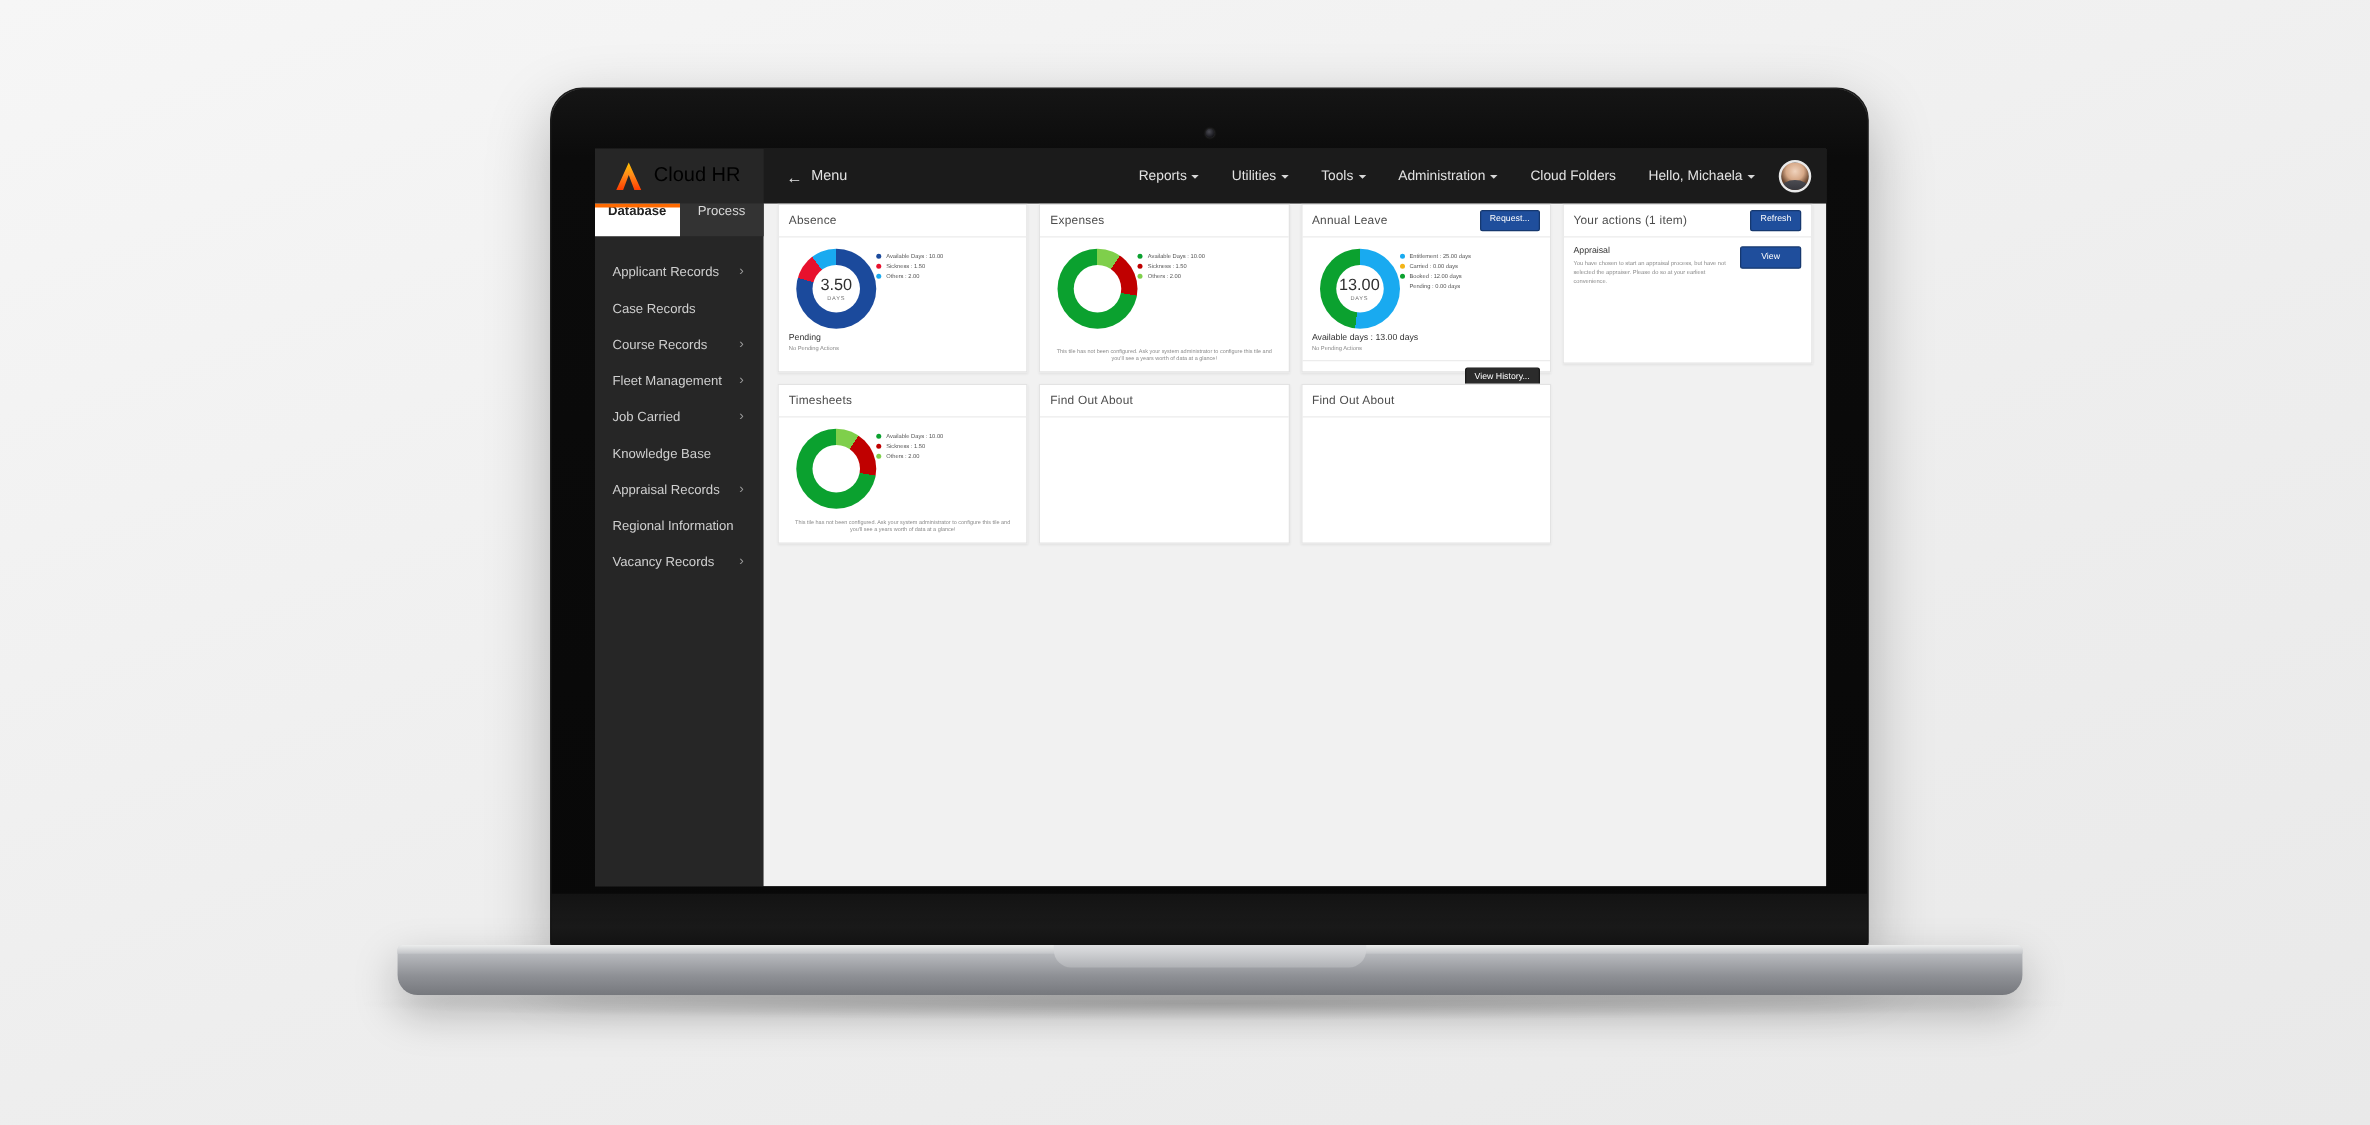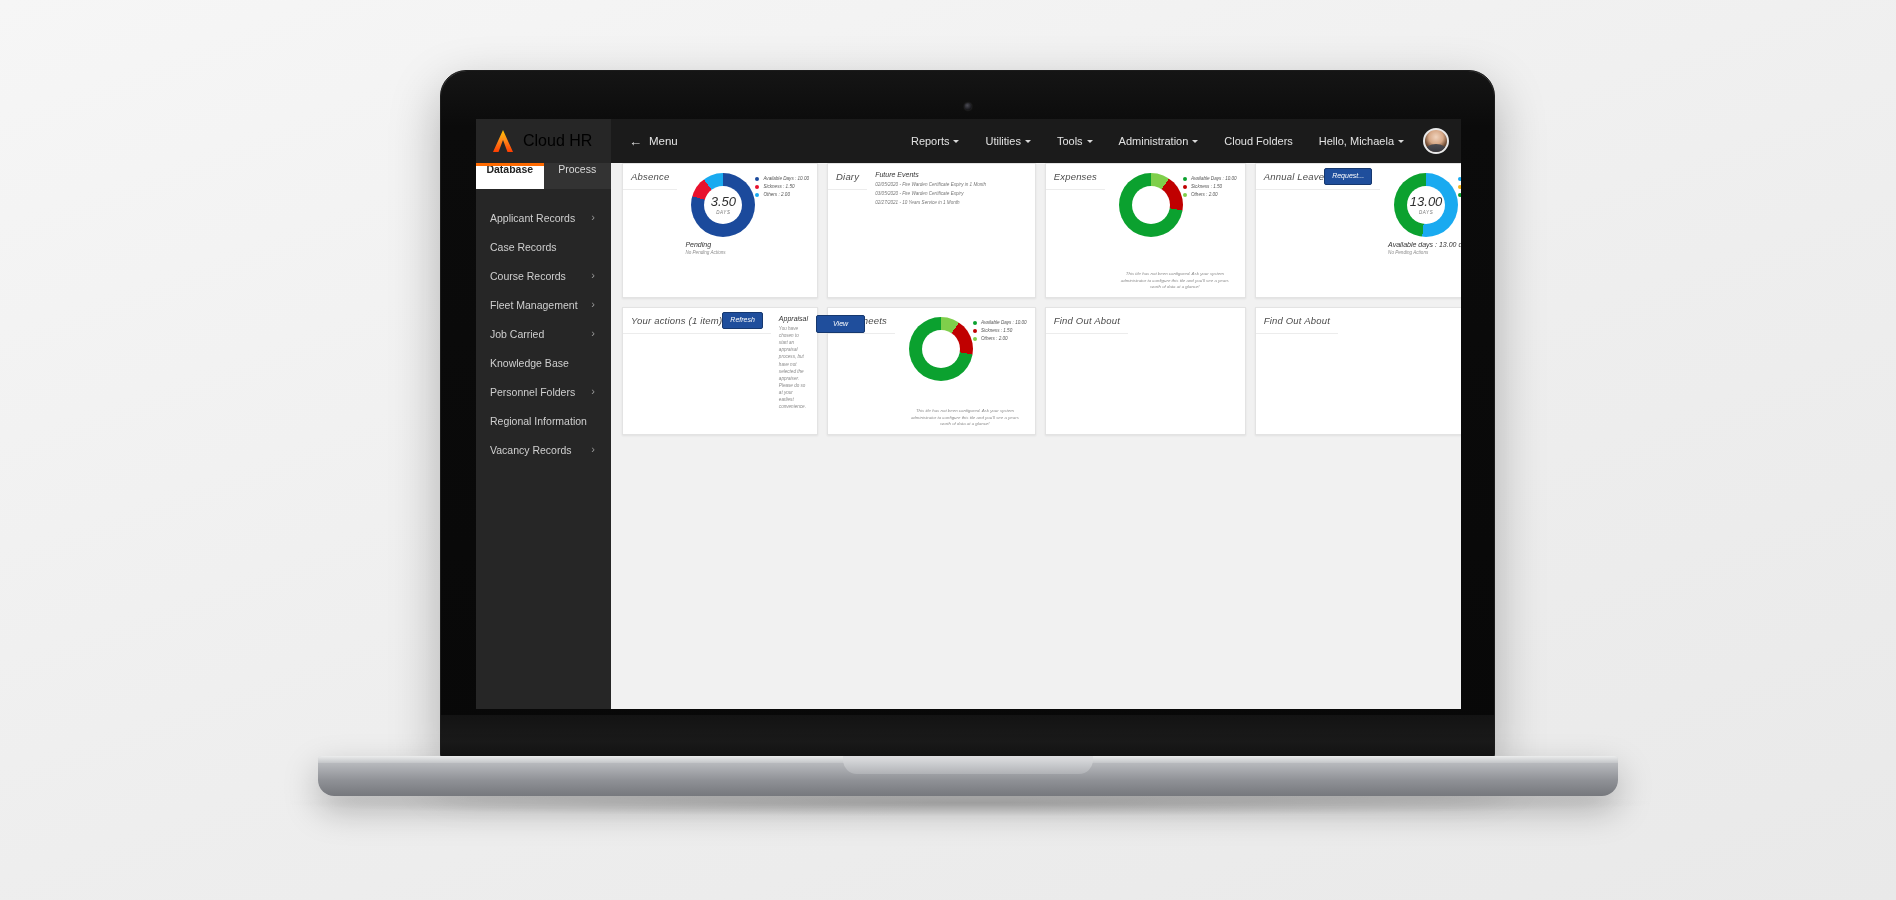--- a/index.html
+++ b/index.html
@@ -142,21 +142,21 @@
     text-align: center; color: #4a4a4a; font-size: 17px; font-weight: normal;
     padding: 22px 0 16px; background:#f1f1f1; flex:none;
   }
   #grid {
     display: grid; grid-template-columns: repeat(4, 1fr);
     gap: 9px; padding: 0 11px 12px; flex:none;
   }
   .card {
     background: #fff; border: 1px solid #e3e3e3;
     box-shadow: 0 1px 2px rgba(0,0,0,.07);
-    display: flex;  font-style: italic;
+    display: flex; flex-direction: column;
   }
   .card-head {
     height: 26px; display:flex; align-items:center; justify-content: space-between;
     padding: 0 8px; border-bottom: 1px solid #ececec; flex: none;
   }
   .card-title { font-size: 9.5px; color: #4c4c4c; letter-spacing:.2px; }
   .card-body { flex: 1; padding: 7px 8px; position: relative; }
   .card.h1 { height: 135px; }
   .card.h2 { height: 128px; }
 
@@ -301,21 +301,21 @@
                 <span class="chev">›</span>
               </div>
               <div class="menu-row">
                 <span>Job Carried</span>
                 <span class="chev">›</span>
               </div>
               <div class="menu-row">
                 <span>Knowledge Base</span>
               </div>
               <div class="menu-row">
-                <span>Personnel Folders</span>
+                <span>Appraisal Records</span>
                 <span class="chev">›</span>
               </div>
               <div class="menu-row">
                 <span>Regional Information</span>
               </div>
               <div class="menu-row">
                 <span>Vacancy Records</span>
                 <span class="chev">›</span>
               </div>
             </div>
@@ -351,31 +351,20 @@
                         <span class="legend-dot" style="background:#19aaf0"></span>
                         <span class="legend-label">Others : 2.00</span>
                       </div>
                     </div>
                   </div>
                   <div class="sub-strong">Pending</div>
                   <div class="sub-small">No Pending Actions</div>
                 </div>
               </div>
 
-              <div class="card h1">
-                <div class="card-head">
-                  <span class="card-title">Diary</span>
-                </div>
-                <div class="card-body">
-                  <div class="diary-h">Future Events</div>
-                  <div class="diary-line">02/05/2020 - Fire Warden Certificate Expiry in 1 Month</div>
-                  <div class="diary-line">03/05/2020 - Fire Warden Certificate Expiry</div>
-                  <div class="diary-line">02/27/2021 - 10 Years Service in 1 Month</div>
-                </div>
-              </div>
 
               <div class="card h1">
                 <div class="card-head">
                   <span class="card-title">Expenses</span>
                 </div>
                 <div class="card-body">
                   <div class="chart-row">
                     <div class="donut-wrap">
                       <div class="donut" style="background:conic-gradient(#7fcf4b 0deg 34deg,#c00000 34deg 100deg,#0ba12f 100deg 360deg);"></div>
                     </div>

